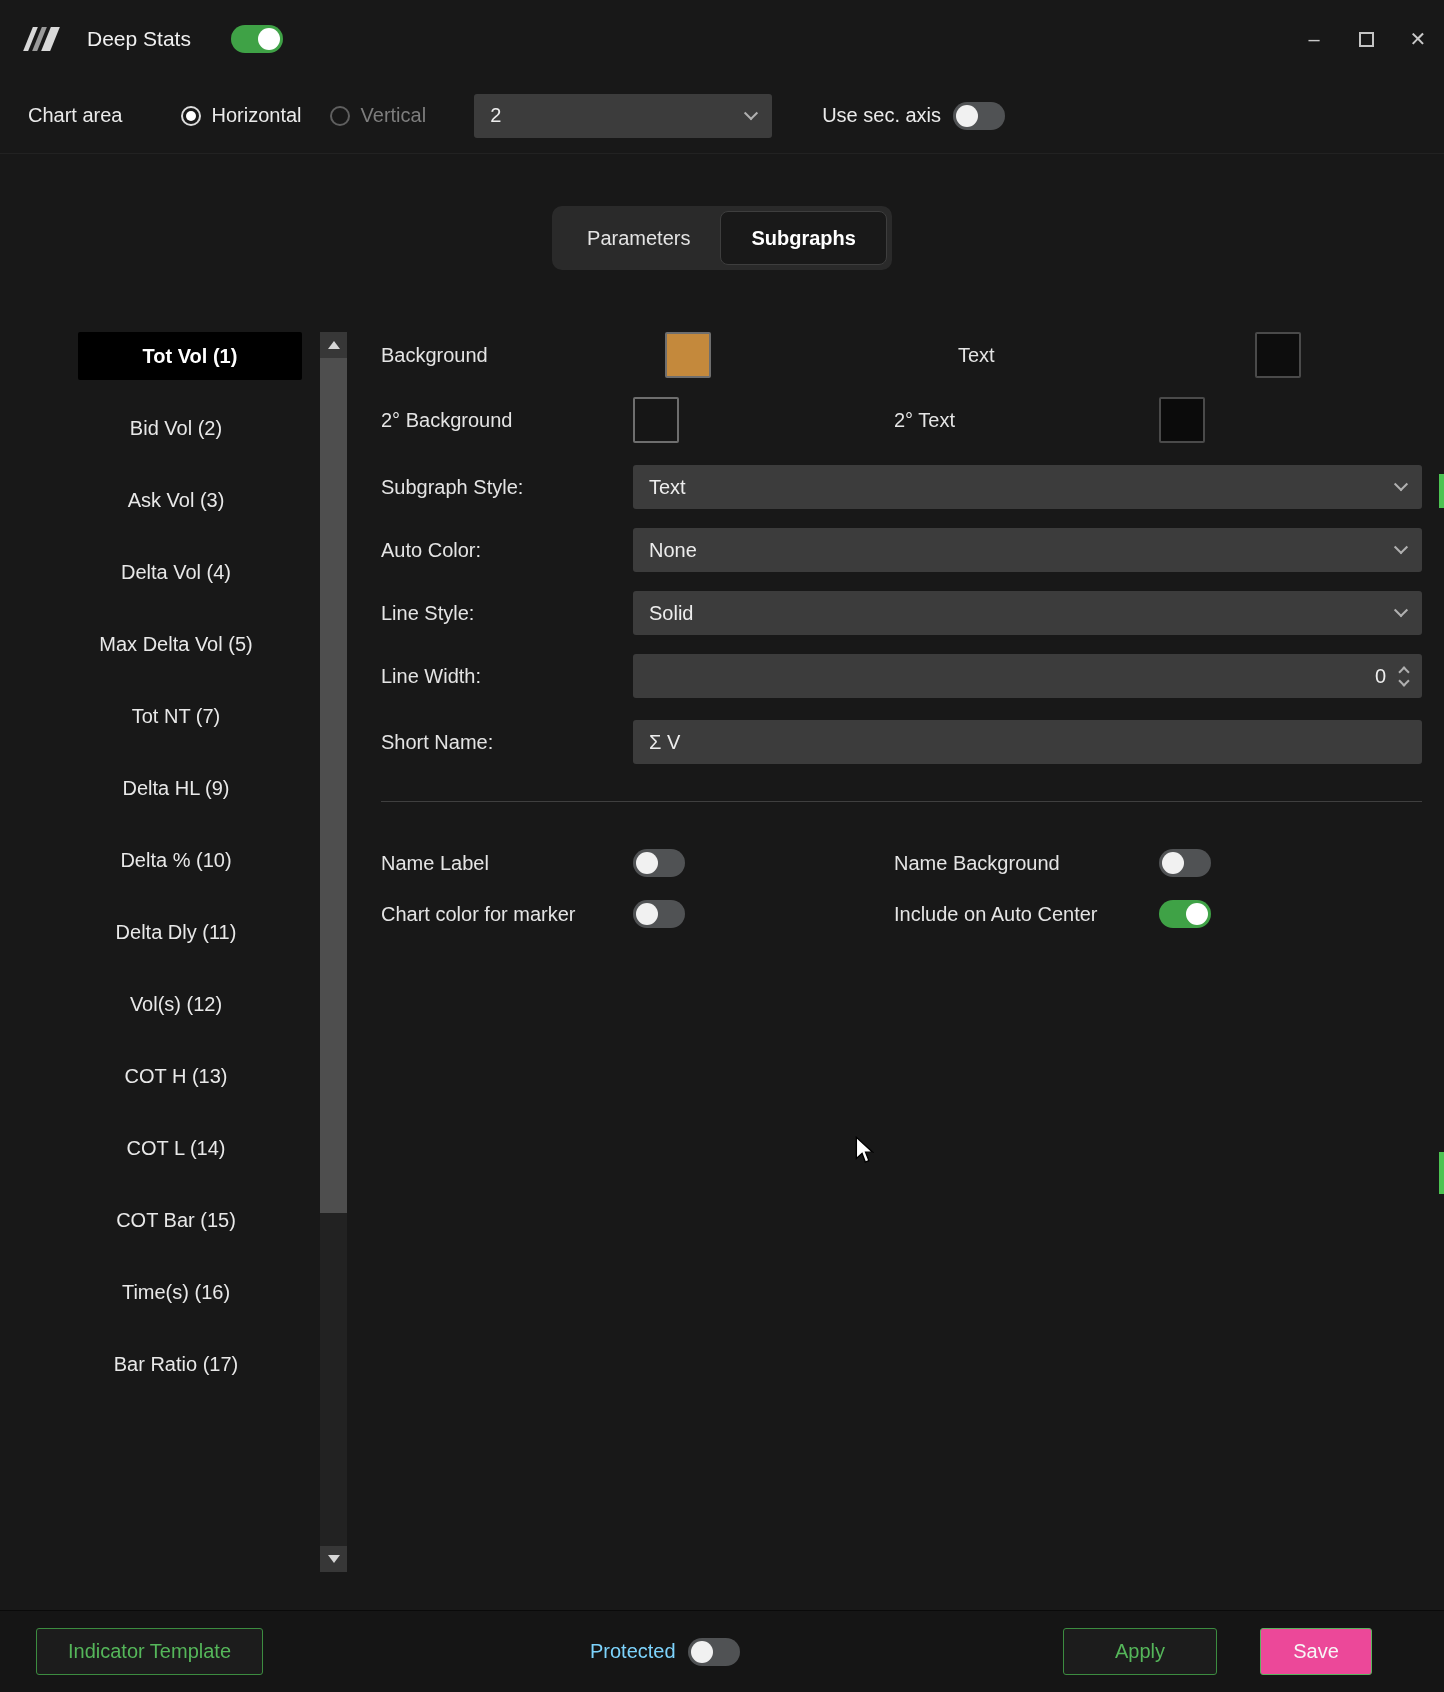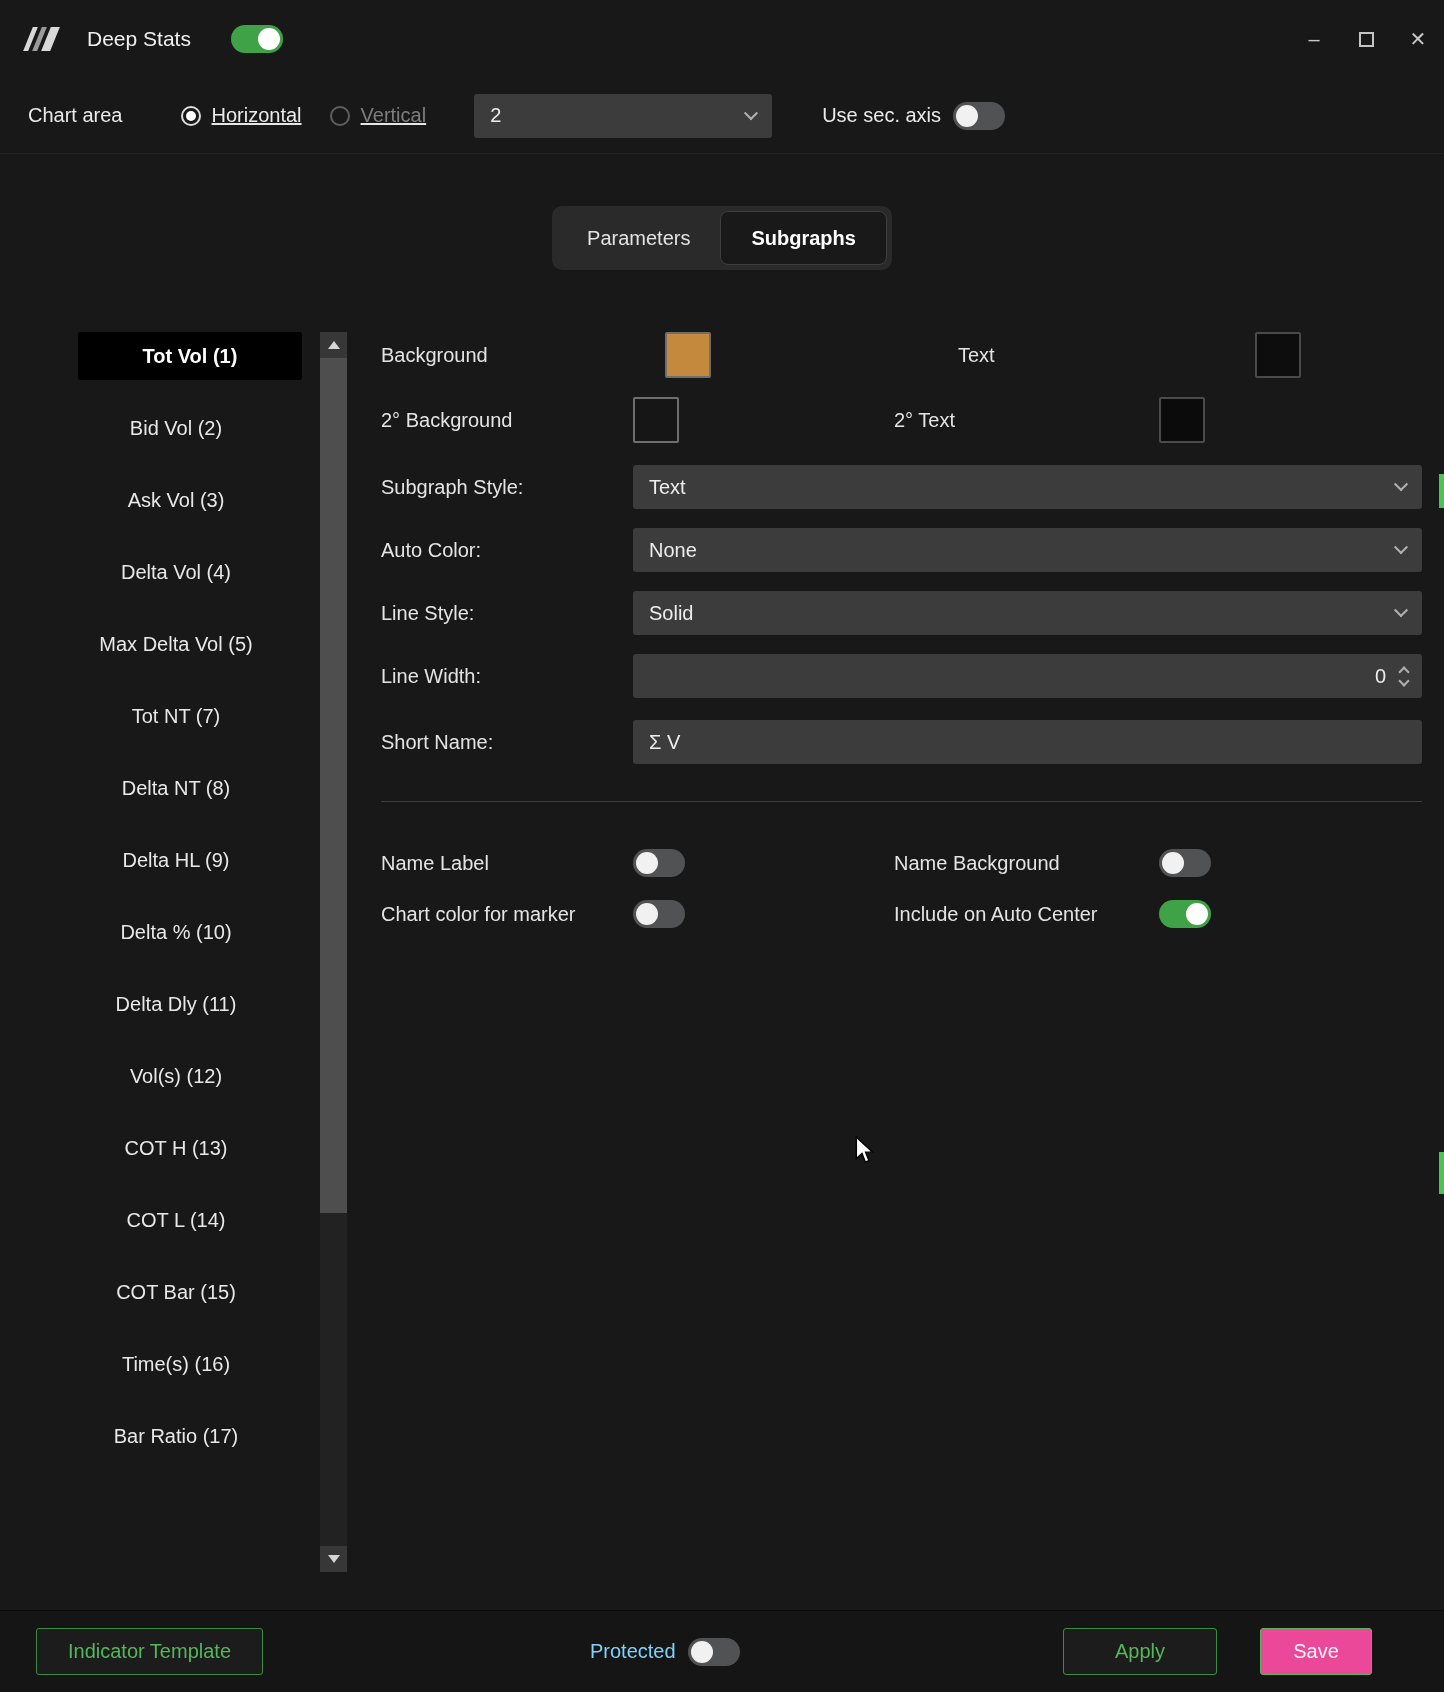--- a/index.html
+++ b/index.html
@@ -20,21 +20,21 @@
   .logo .b1 { width:5px; } .logo .b2 { width:5px; background:#9a9a9a; } .logo .b3 { width:9px; }
   .title-text { font-size:21px; color:#f0f0f0; margin-left:32px; }
   .titlebar .toggle { margin-left:40px; }
   .win-controls { margin-left:auto; display:flex; height:100%; }
   .win-btn { width:52px; height:100%; display:flex; align-items:center; justify-content:center; color:#c9c9c9; font-size:20px; cursor:default; }
   .max-box { width:15px; height:15px; border:2px solid #c4c4c4; }
 
   
   .toolbar { height:76px; display:flex; align-items:center; padding:0 28px; flex:0 0 auto; border-bottom:1px solid #222; }
   .tb-label { font-size:20px; color:#eaeaea; }
-  .radio-group { display:flex; align-items:flex-start; margin-left:58px; gap:28px;text-decoration:underline; }
+  .radio-group { display:flex; align-items:flex-start; margin-left:58px; gap:28px; }
   .radio-opt { display:flex; align-items:center; gap:11px; }
   .radio { width:20px; height:20px; border-radius:50%; border:2px solid #dcdcdc; position:relative; flex:0 0 auto; }
   .radio.checked::after { content:""; position:absolute; inset:3px; border-radius:50%; background:#ffffff; }
   .radio.dim { border-color:#5f5f5f; }
   .radio-opt .lab { font-size:20px; color:#eaeaea; }
   .radio-opt.dim .lab { color:#7d7d7d; }
   .select { height:44px; background:#3c3c3c; border-radius:3px; display:flex; align-items:center; justify-content:space-between; padding:0 16px; font-size:20px; color:#ededed; }
   .tb-select { width:298px; margin-left:48px; }
   .chev { width:10px; height:10px; border-right:2px solid #b0b0b0; border-bottom:2px solid #b0b0b0; transform:rotate(45deg) translate(-2px,-2px); flex:0 0 auto; }
   .secaxis { display:flex; align-items:center; gap:12px; margin-left:50px; }
@@ -159,21 +159,20 @@
 
     <div class="body-row">
 
       <div class="list-col">
         <div class="list-item selected">Tot Vol (1)</div>
         <div class="list-item">Bid Vol (2)</div>
         <div class="list-item">Ask Vol (3)</div>
         <div class="list-item">Delta Vol (4)</div>
         <div class="list-item">Max Delta Vol (5)</div>
         <div class="list-item">Tot NT (7)</div>
-        <div class="list-item">Delta NT (8)</div>
         <div class="list-item">Delta HL (9)</div>
         <div class="list-item">Delta % (10)</div>
         <div class="list-item">Delta Dly (11)</div>
         <div class="list-item">Vol(s) (12)</div>
         <div class="list-item">COT H (13)</div>
         <div class="list-item">COT L (14)</div>
         <div class="list-item">COT Bar (15)</div>
         <div class="list-item">Time(s) (16)</div>
         <div class="list-item">Bar Ratio (17)</div>
       </div>

